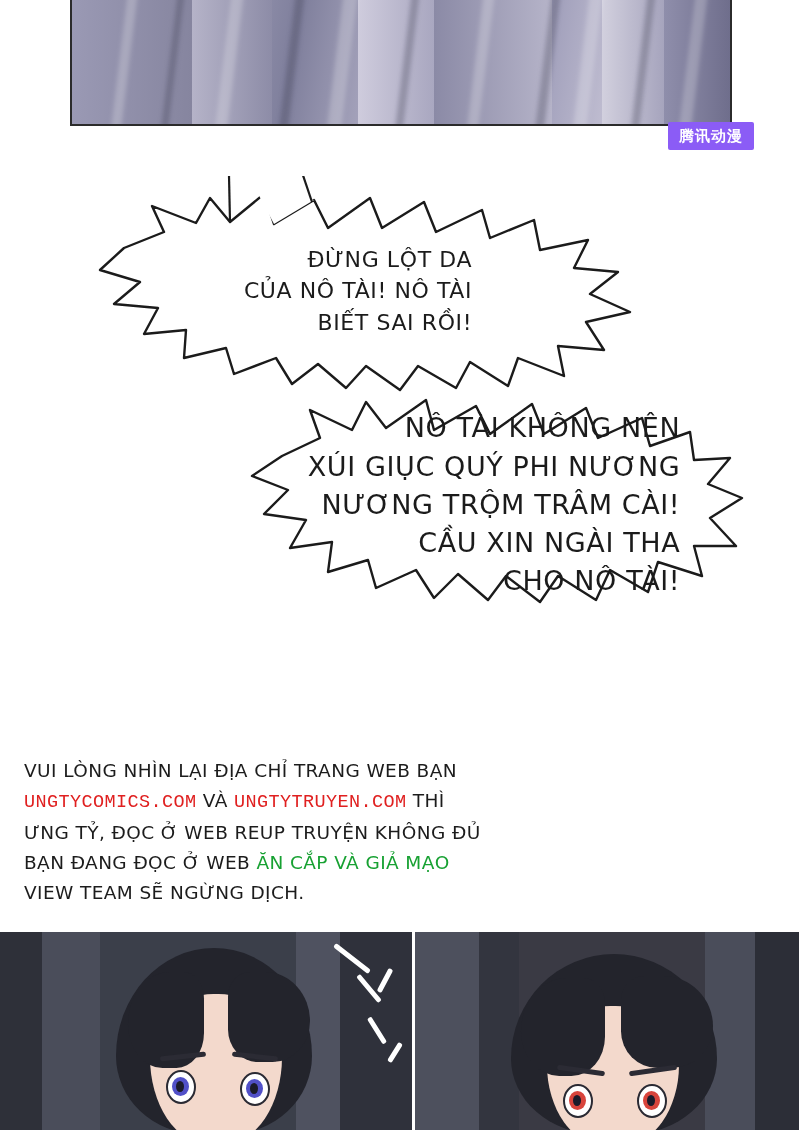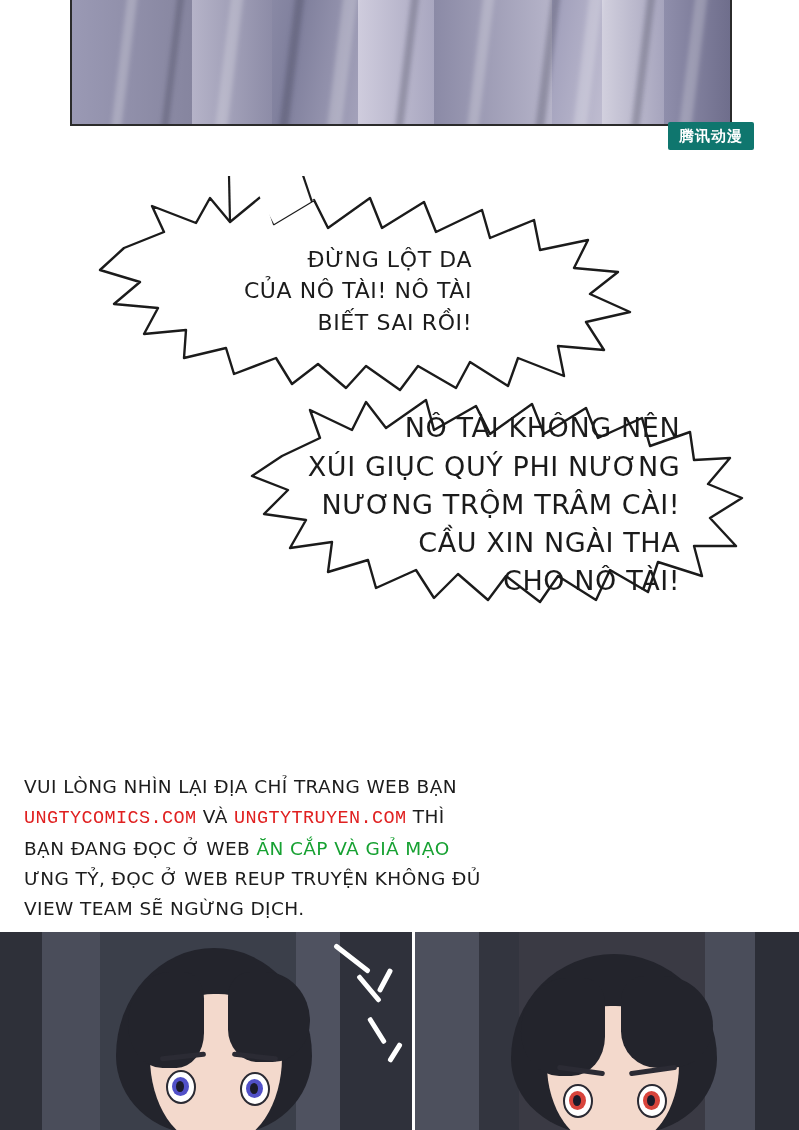--- a/index.html
+++ b/index.html
@@ -44,21 +44,21 @@
     height: 100%;
   }
 
   
   .watermark {
     position: absolute;
     left: 668px;
     top: 122px;
     width: 86px;
     height: 28px;
-    background: #0f766e;
+    background: #8b5cf6;
     color: #ffffff;
     font-family: "DejaVu Sans", sans-serif;
     font-size: 15px;
     font-weight: bold;
     letter-spacing: 1px;
     display: flex;
     align-items: center;
     justify-content: center;
     border-radius: 2px;
     text-align: right;
@@ -94,21 +94,21 @@
 
   #bubble-one { left: 78px; top: 176px; width: 560px; height: 230px; }
   #bubble-one .bubble-text { padding-bottom: 16px; }
   #bubble-two { left: 244px; top: 380px; width: 500px; height: 250px; }
   #bubble-two .bubble-text { font-size: 27px; padding-bottom: 12px; }
 
   
   .notice {
     position: absolute;
     left: 24px;
-    top: 772px;
+    top: 756px;
     width: 470px;
     font-family: "DejaVu Sans", sans-serif;
     font-size: 18.5px;
     line-height: 1.62;
     letter-spacing: 0.4px;
     color: #1c1c1c;
     text-transform: uppercase;
   }
   .notice .red { color: #e02020; font-family: Liberation Mono, monospace; }
   .notice .green { color: #17a132; }
@@ -235,24 +235,24 @@
 nương trộm trâm cài!
 Cầu xin ngài tha
 cho nô tài!</div>
 </div>
 
 <div class="notice">
   <div>Vui lòng nhìn lại địa chỉ trang web bạn</div>
   <div>
     <span class="red">UNGTYCOMICS.COM</span><span> và </span><span class="red">UNGTYTRUYEN.COM</span><span> thì</span>
   </div>
+  <div>ưng tỷ, đọc ở web reup truyện không đủ</div>
   <div>
     <span>bạn đang đọc ở web </span><span class="green">ăn cắp và giả mạo</span>
   </div>
-  <div>ưng tỷ, đọc ở web reup truyện không đủ</div>
   <div>view team sẽ ngừng dịch.</div>
 </div>
 
 <div class="bottom-row">
 
   <div class="bpanel bp-left">
     <div class="wall" style="left:0px;width:42px;background:#2e3039;"></div>
     <div class="wall" style="left:42px;width:58px;background:#4a4d5a;"></div>
     <div class="wall" style="left:296px;width:44px;background:#4f5260;"></div>
     <div class="wall" style="left:340px;width:74px;background:#2f313b;"></div>

